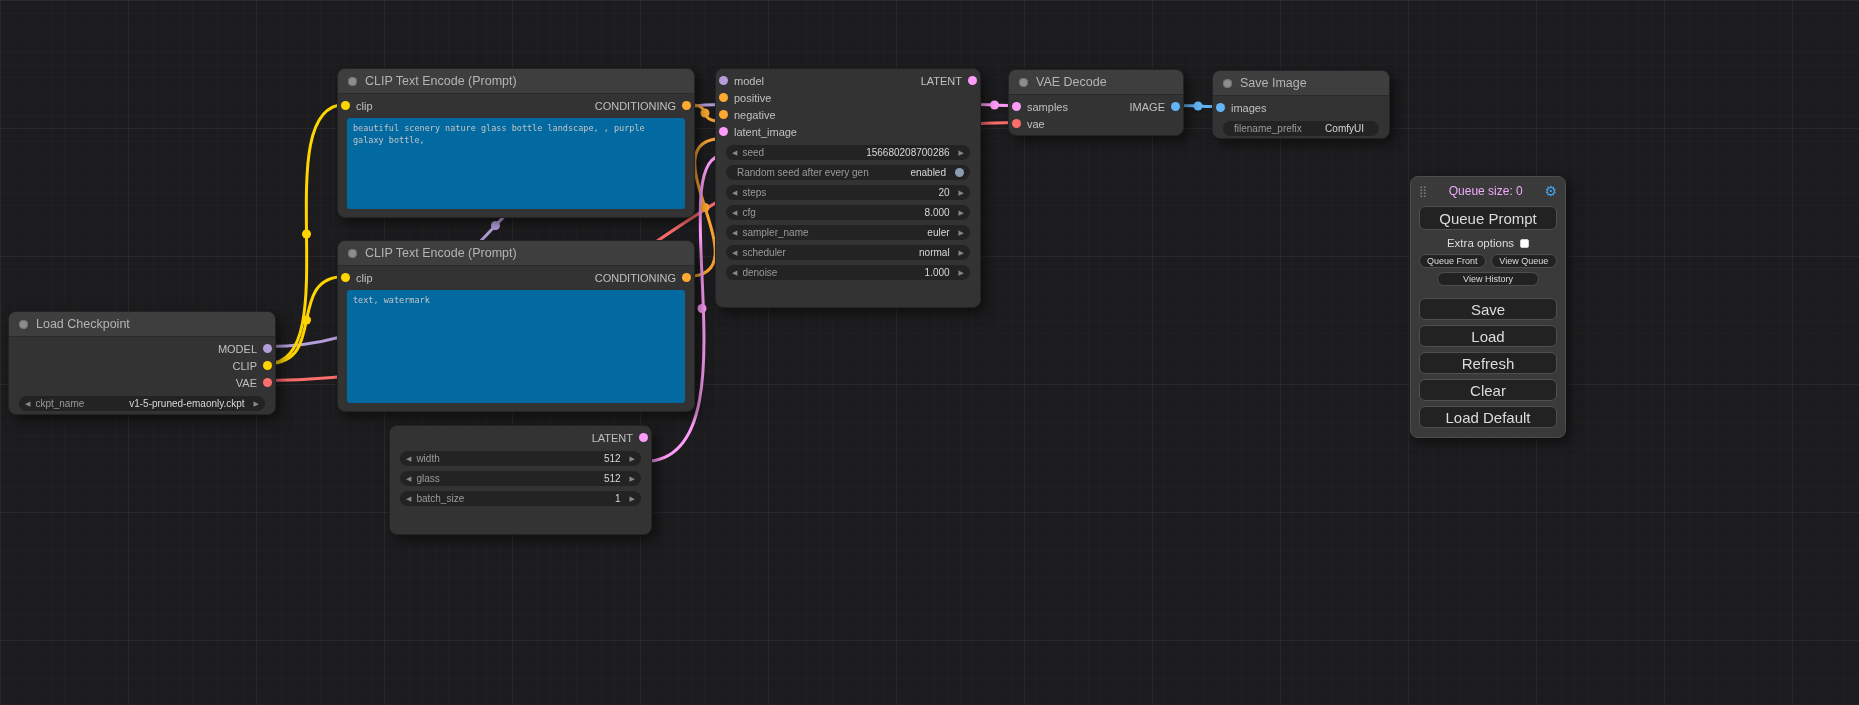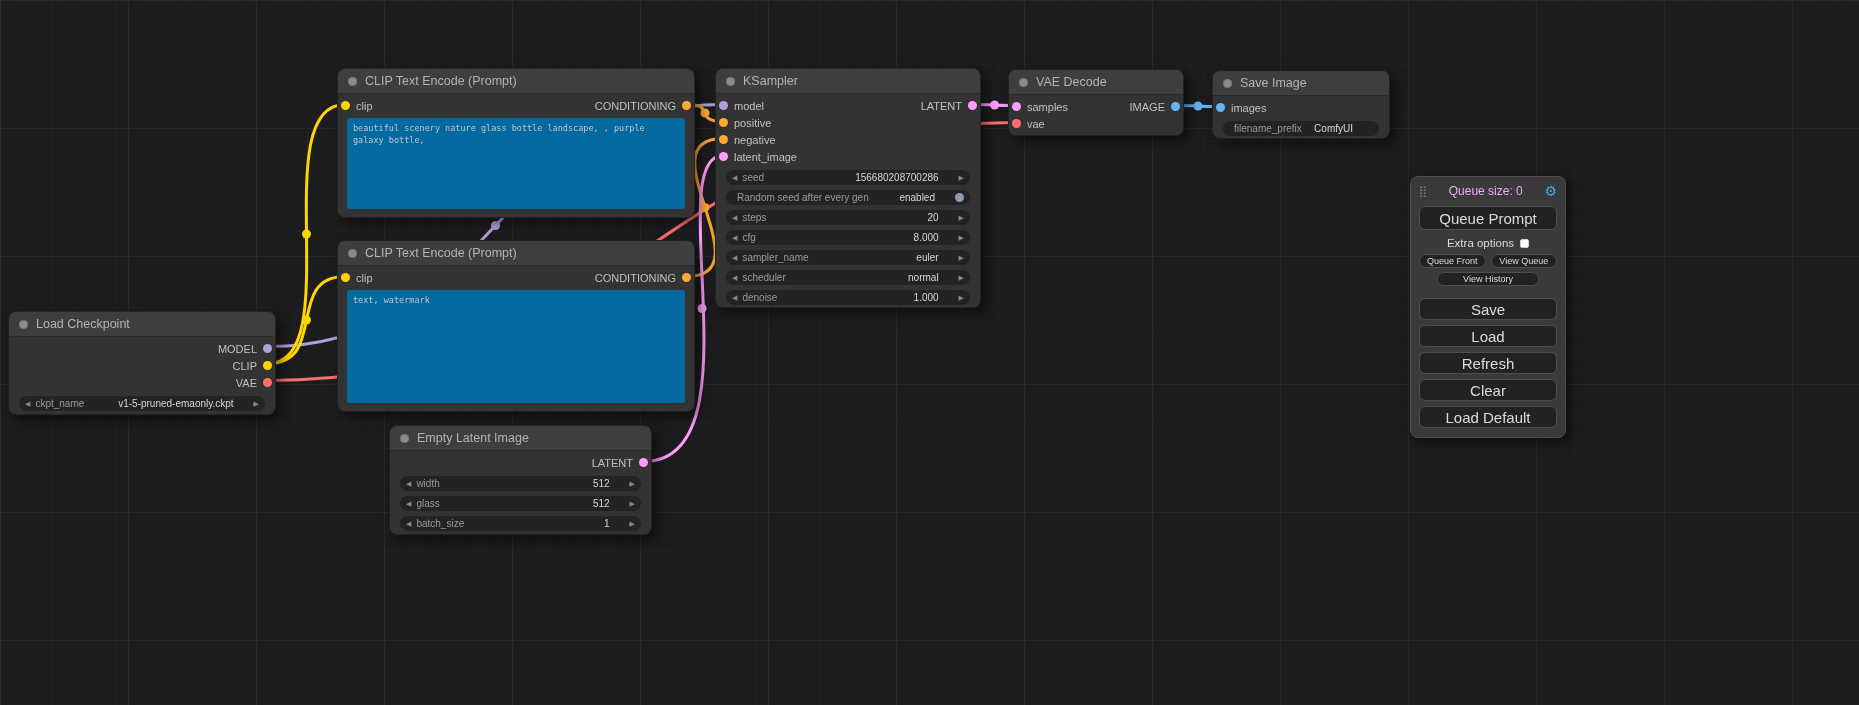--- a/index.html
+++ b/index.html
@@ -25,21 +25,21 @@
   .srow .sp{flex:1}
   .sdot{width:9px;height:9px;border-radius:50%;flex:none}
   .slabel-in{margin-left:6px}
   .slabel-out{margin-right:6px}
   .out-only{justify-content:flex-end}
 
   .widget{display:flex;align-items:center;height:15px;margin:5px 10px 0;padding:0 6px;background:#232323;
     border-radius:8px;font-size:10px;color:#9a9a9a;white-space:nowrap}
   .warrow{font-size:7px;color:#888;flex:none;font-family:"DejaVu Sans",sans-serif;cursor:pointer}
   .wname{margin-left:5px}
-  .wval{margin-left:auto;margin-right:20px;color:#d8d8d8}
+  .wval{margin-left:auto;margin-right:9px;color:#d8d8d8}
   .toggledot{width:9px;height:9px;border-radius:50%;background:#8b9bb4;flex:none}
 
   .ntext{position:absolute;background:#0369a1;border-radius:3px;padding:4px 6px;
     font-family:"DejaVu Sans Mono",monospace;font-size:8.5px;line-height:1.45;color:#c4c4c4;
     white-space:pre-wrap;word-break:break-word;overflow:hidden;cursor:text}
 
   .qpanel{position:absolute;left:1410px;top:176px;width:156px;background:#3a3a3a;border:1px solid #4e4e4e;
     border-radius:8px;box-shadow:4px 4px 12px rgba(0,0,0,.5);padding:5px 8px 9px;color:#ddd}
   .qhead{display:flex;align-items:center;height:18px}
   .qdrag{color:#7d7d7d;font-size:11px;font-family:"DejaVu Sans",sans-serif;cursor:grab}
@@ -136,24 +136,20 @@
         <span class="slabel-in">clip</span>
         <span class="sp"></span>
         <span class="slabel-out">CONDITIONING</span>
         <span class="sdot" style="background:var(--c-conditioning)"></span>
       </div>
       <div class="ntext" style="left:9px;right:9px;top:49px;bottom:8px">text, watermark</div>
     </div>
   </div>
 
   <div class="node" style="left:389px;top:425px;width:263px;height:110px">
-    <div class="ntitle">
-      <span class="tdot"></span>
-      <span>Empty Latent Image</span>
-    </div>
     <div class="nbody">
       <div class="srow out-only">
         <span class="slabel-out">LATENT</span>
         <span class="sdot" style="background:var(--c-latent)"></span>
       </div>
       <div class="widget">
         <span class="warrow">◀</span>
         <span class="wname">width</span>
         <span class="wval">512</span>
         <span class="warrow">▶</span>
@@ -167,24 +163,20 @@
       <div class="widget">
         <span class="warrow">◀</span>
         <span class="wname">batch_size</span>
         <span class="wval">1</span>
         <span class="warrow">▶</span>
       </div>
     </div>
   </div>
 
   <div class="node" style="left:715px;top:68px;width:266px;height:240px">
-    <div class="ntitle">
-      <span class="tdot"></span>
-      <span>KSampler</span>
-    </div>
     <div class="nbody">
       <div class="srow">
         <span class="sdot" style="background:var(--c-model)"></span>
         <span class="slabel-in">model</span>
         <span class="sp"></span>
         <span class="slabel-out">LATENT</span>
         <span class="sdot" style="background:var(--c-latent)"></span>
       </div>
       <div class="srow">
         <span class="sdot" style="background:var(--c-conditioning)"></span>

